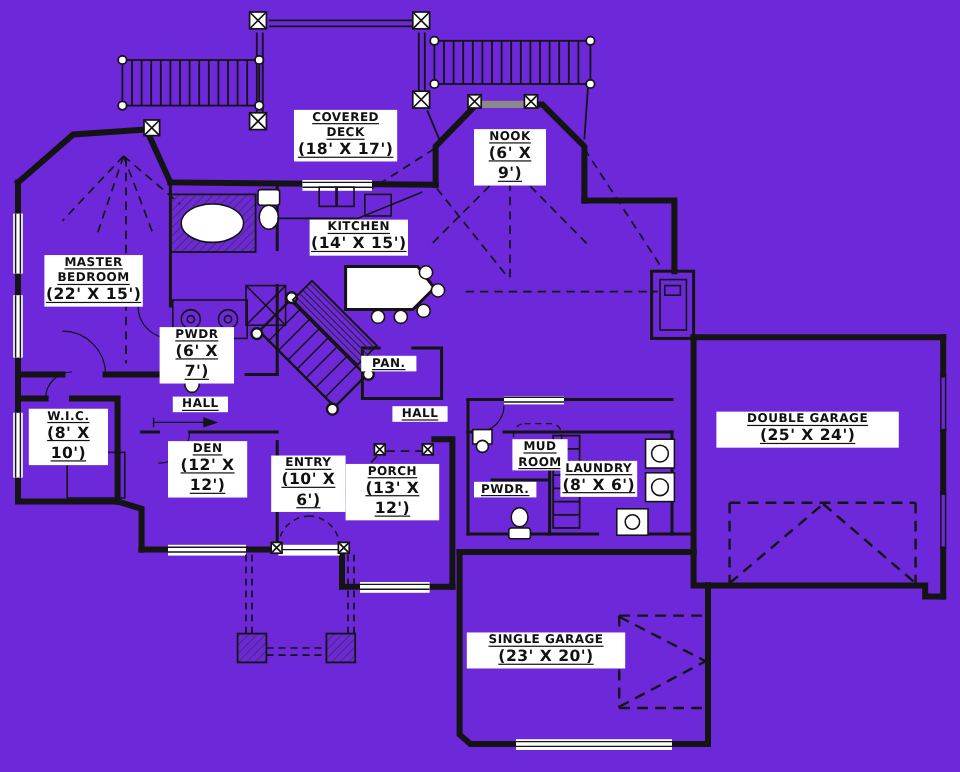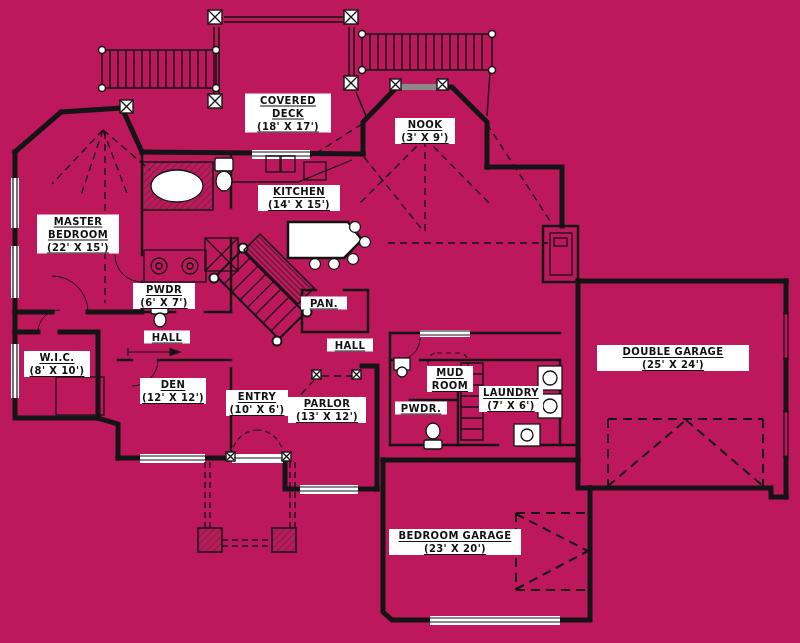--- a/index.html
+++ b/index.html
@@ -1,25 +1,25 @@
 <!DOCTYPE html>
 <html><head>
 <meta charset="utf-8">
 <style>
   html,body{margin:0;padding:0;background:#ffffff;}
-  .plan{position:relative;width:800px;height:643px;background:#be185d;overflow:hidden;}
+  .plan{position:relative;width:800px;height:643px;background:#6d28d9;overflow:hidden;}
   .plan svg{position:absolute;left:0;top:0;}
   .lbl{
     position:absolute;transform:translate(-50%,-50%);
     text-align:center;color:#111;
     font-family:"DejaVu Sans",sans-serif;font-weight:700;font-size:10px;line-height:1.3;
     letter-spacing:.4px;background:#ffffff;padding:0 1px;
   }
   .lbl .nm{display:block;text-decoration:underline;text-underline-offset:2px;}
-  .lbl .dm{display:block;font-size:10px;text-decoration:underline;text-underline-offset:2px;}
+  .lbl .dm{display:block;font-size:13px;text-decoration:underline;text-underline-offset:2px;}
   .lbl .dm:empty{display:none;}
 </style>
 </head>
 <body>
 
 <div class="plan">
 
 <svg width="800" height="643" viewBox="0 0 800 643">
   <defs>
     <pattern id="hatch" width="5" height="5" patternTransform="rotate(45)" patternUnits="userSpaceOnUse">
@@ -294,21 +294,21 @@
     <polygon points="180,352 170,348.5 170,355.5"></polygon>
   </g>
 </svg>
 
   <div class="lbl" style="left:288px;top:113px;width:84px">
       <span class="nm">COVERED DECK</span>
       <span class="dm">(18' X 17')</span>
     </div>
   <div class="lbl" style="left:425px;top:131px;width:58px">
       <span class="nm">NOOK</span>
-      <span class="dm">(3' X 9')</span>
+      <span class="dm">(6' X 9')</span>
     </div>
   <div class="lbl" style="left:78px;top:234px;width:80px">
       <span class="nm">MASTER BEDROOM</span>
       <span class="dm">(22' X 15')</span>
     </div>
   <div class="lbl" style="left:299px;top:198px;width:80px">
       <span class="nm">KITCHEN</span>
       <span class="dm">(14' X 15')</span>
     </div>
   <div class="lbl" style="left:164px;top:296px;width:60px">
@@ -330,34 +330,34 @@
     </div>
   <div class="lbl" style="left:173px;top:391px;width:64px">
       <span class="nm">DEN</span>
       <span class="dm">(12' X 12')</span>
     </div>
   <div class="lbl" style="left:257px;top:403px;width:60px">
       <span class="nm">ENTRY</span>
       <span class="dm">(10' X 6')</span>
     </div>
   <div class="lbl" style="left:327px;top:410px;width:76px">
-      <span class="nm">PARLOR</span>
+      <span class="nm">PORCH</span>
       <span class="dm">(13' X 12')</span>
     </div>
   <div class="lbl" style="left:450px;top:379px;width:44px">
       <span class="nm">MUD ROOM</span>
     </div>
   <div class="lbl" style="left:421px;top:408px;width:50px">
       <span class="nm">PWDR.</span>
     </div>
-  <div class="lbl" style="left:511px;top:399px;width:62px">
+  <div class="lbl" style="left:499px;top:399px;width:62px">
       <span class="nm">LAUNDRY</span>
-      <span class="dm">(7' X 6')</span>
+      <span class="dm">(8' X 6')</span>
     </div>
   <div class="lbl" style="left:673px;top:358px;width:150px">
       <span class="nm">DOUBLE GARAGE</span>
       <span class="dm">(25' X 24')</span>
     </div>
   <div class="lbl" style="left:455px;top:542px;width:130px">
-      <span class="nm">BEDROOM GARAGE</span>
+      <span class="nm">SINGLE GARAGE</span>
       <span class="dm">(23' X 20')</span>
     </div>
 </div>
 
 </body></html>

